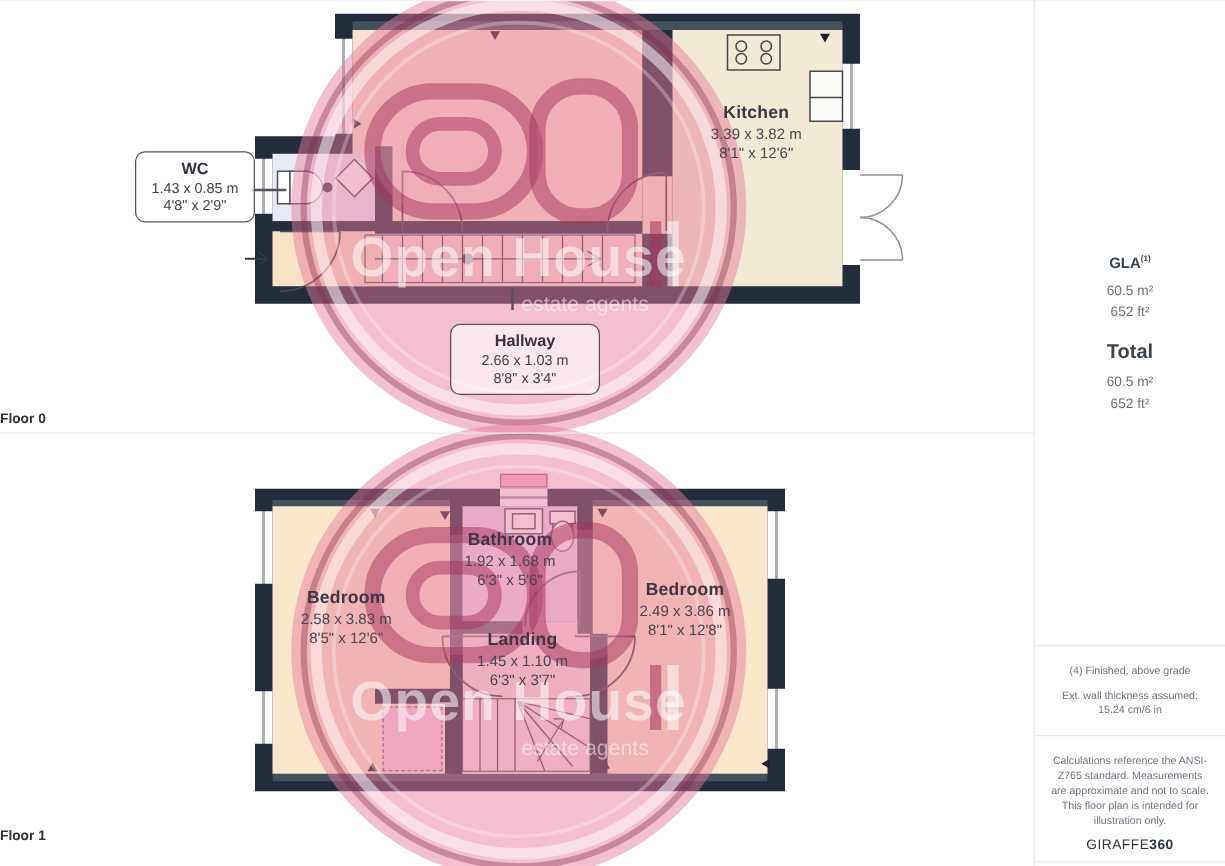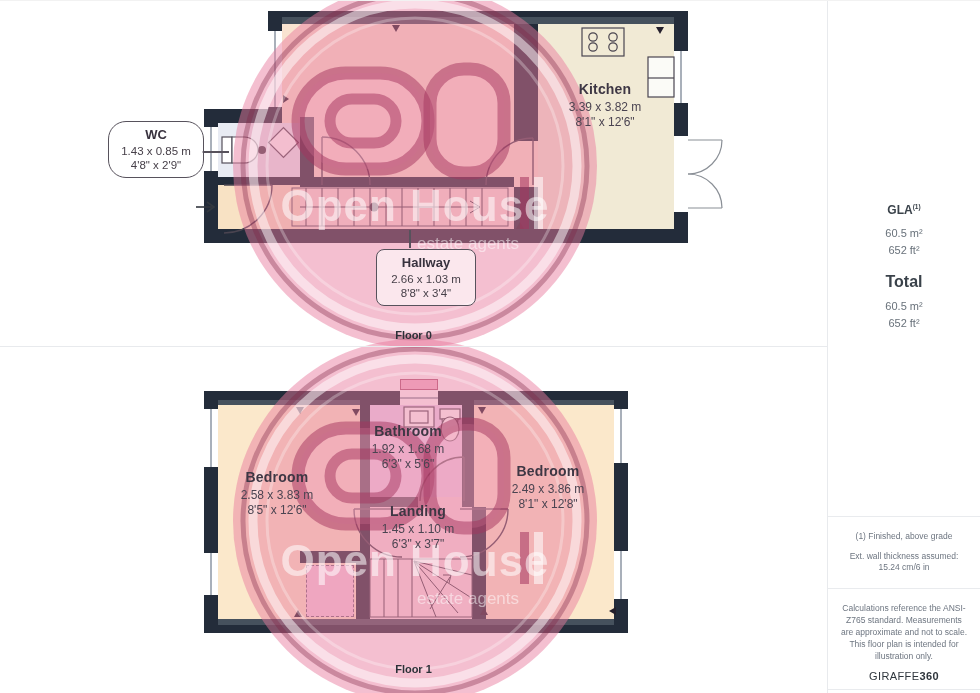--- a/index.html
+++ b/index.html
@@ -18,21 +18,21 @@
   .room-label{position:absolute;text-align:center;color:#3e3744;pointer-events:none;}
   .room-label .rname{font-size:14px;font-weight:bold;letter-spacing:.2px;margin-bottom:3px;}
   .room-label .rdim{font-size:12px;line-height:15px;color:#4b4451;}
 
   .callout{position:absolute;text-align:center;background:rgba(255,255,255,.62);
            border:1.5px solid #57525c;border-radius:8px;padding:5px 4px;box-sizing:border-box;}
   .callout .rname{font-size:13px;font-weight:bold;color:#38323e;margin-bottom:2px;}
   .callout .rdim{font-size:11.5px;line-height:14px;color:#474049;}
   .leader{position:absolute;background:#57525c;}
 
-  .floor-label{position:absolute;left:0;width:827px;text-align:center;
+  .floor-label{position:absolute;left:0;width:827px;
                font-size:11px;font-weight:bold;color:#2c3138;}
 
   .wm{position:absolute;width:370px;height:370px;pointer-events:none;}
 
   .section-divider{position:absolute;left:0;top:345px;width:827px;height:1px;background:#e8eaed;}
 
   .sidebar{position:absolute;left:827px;top:0;width:153px;height:693px;border-left:1px solid #e8eaed;box-sizing:border-box;}
   .gla-block{position:absolute;top:202px;left:0;width:100%;text-align:center;}
   .gla-title{font-size:12px;font-weight:bold;color:#3a424a;margin-bottom:8px;}
   .gla-title sup{font-size:6.5px;}
@@ -272,27 +272,27 @@
       <div class="rdim">1.92 x 1.68 m</div>
       <div class="rdim">6'3" x 5'6"</div>
     </div>
     <div class="room-label" style="left:348px;top:502px;width:140px;">
       <div class="rname">Landing</div>
       <div class="rdim">1.45 x 1.10 m</div>
       <div class="rdim">6'3" x 3'7"</div>
     </div>
 
     <div class="leader" style="left:202px;top:150px;width:27px;height:2px;"></div>
-    <div class="callout" style="left:108px;top:120px;width:96px;border-radius:18px;">
+    <div class="callout" style="left:108px;top:120px;width:96px;">
       <div class="rname">WC</div>
       <div class="rdim">1.43 x 0.85 m</div>
       <div class="rdim">4'8" x 2'9"</div>
     </div>
     <div class="leader" style="left:409px;top:229px;width:2px;height:18px;"></div>
-    <div class="callout" style="left:360px;top:248px;width:100px;margin-left:16px;">
+    <div class="callout" style="left:360px;top:258px;width:120px;">
       <div class="rname">Hallway</div>
       <div class="rdim">2.66 x 1.03 m</div>
       <div class="rdim">8'8" x 3'4"</div>
     </div>
 
     <div class="floor-label" style="top:328px;">Floor 0</div>
     <div class="floor-label" style="top:662px;">Floor 1</div>
 
     <div class="section-divider"></div>
   </div>
@@ -300,21 +300,21 @@
   <div class="sidebar">
     <div class="gla-block">
       <div class="gla-title"><span>GLA</span><sup>(1)</sup></div>
       <div class="sb-val">60.5 m²</div>
       <div class="sb-val">652 ft²</div>
       <div class="total-title">Total</div>
       <div class="sb-val">60.5 m²</div>
       <div class="sb-val">652 ft²</div>
     </div>
     <div class="note-sec1">
-      <p>(1) Finished, above grade</p>
+      <p>(4) Finished, above grade</p>
       <p>Ext. wall thickness assumed: 15.24 cm/6 in</p>
     </div>
     <div class="note-sec2">
       <p>Calculations reference the ANSI-Z765 standard. Measurements are approximate and not to scale. This floor plan is intended for illustration only.</p>
       <div class="brand"><span>GIRAFFE</span><b>360</b></div>
     </div>
   </div>
 </div>
 
 </body></html>

